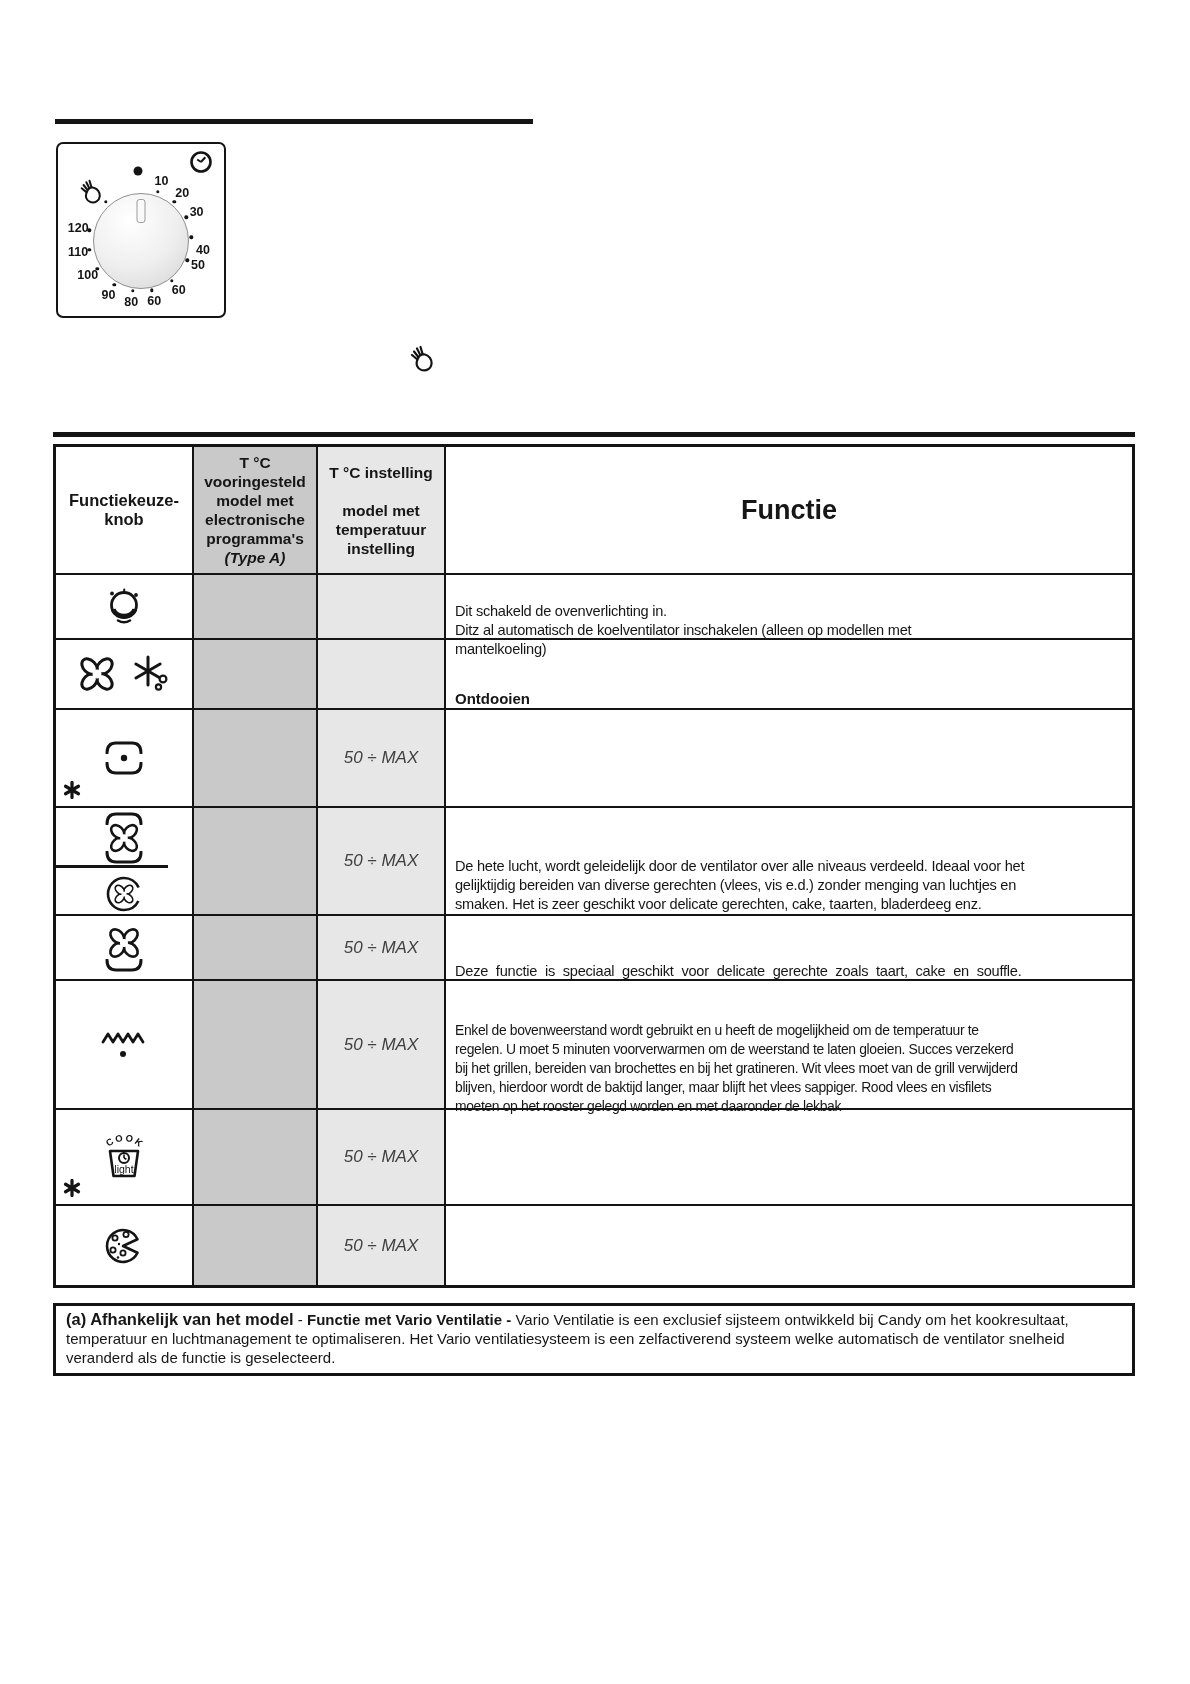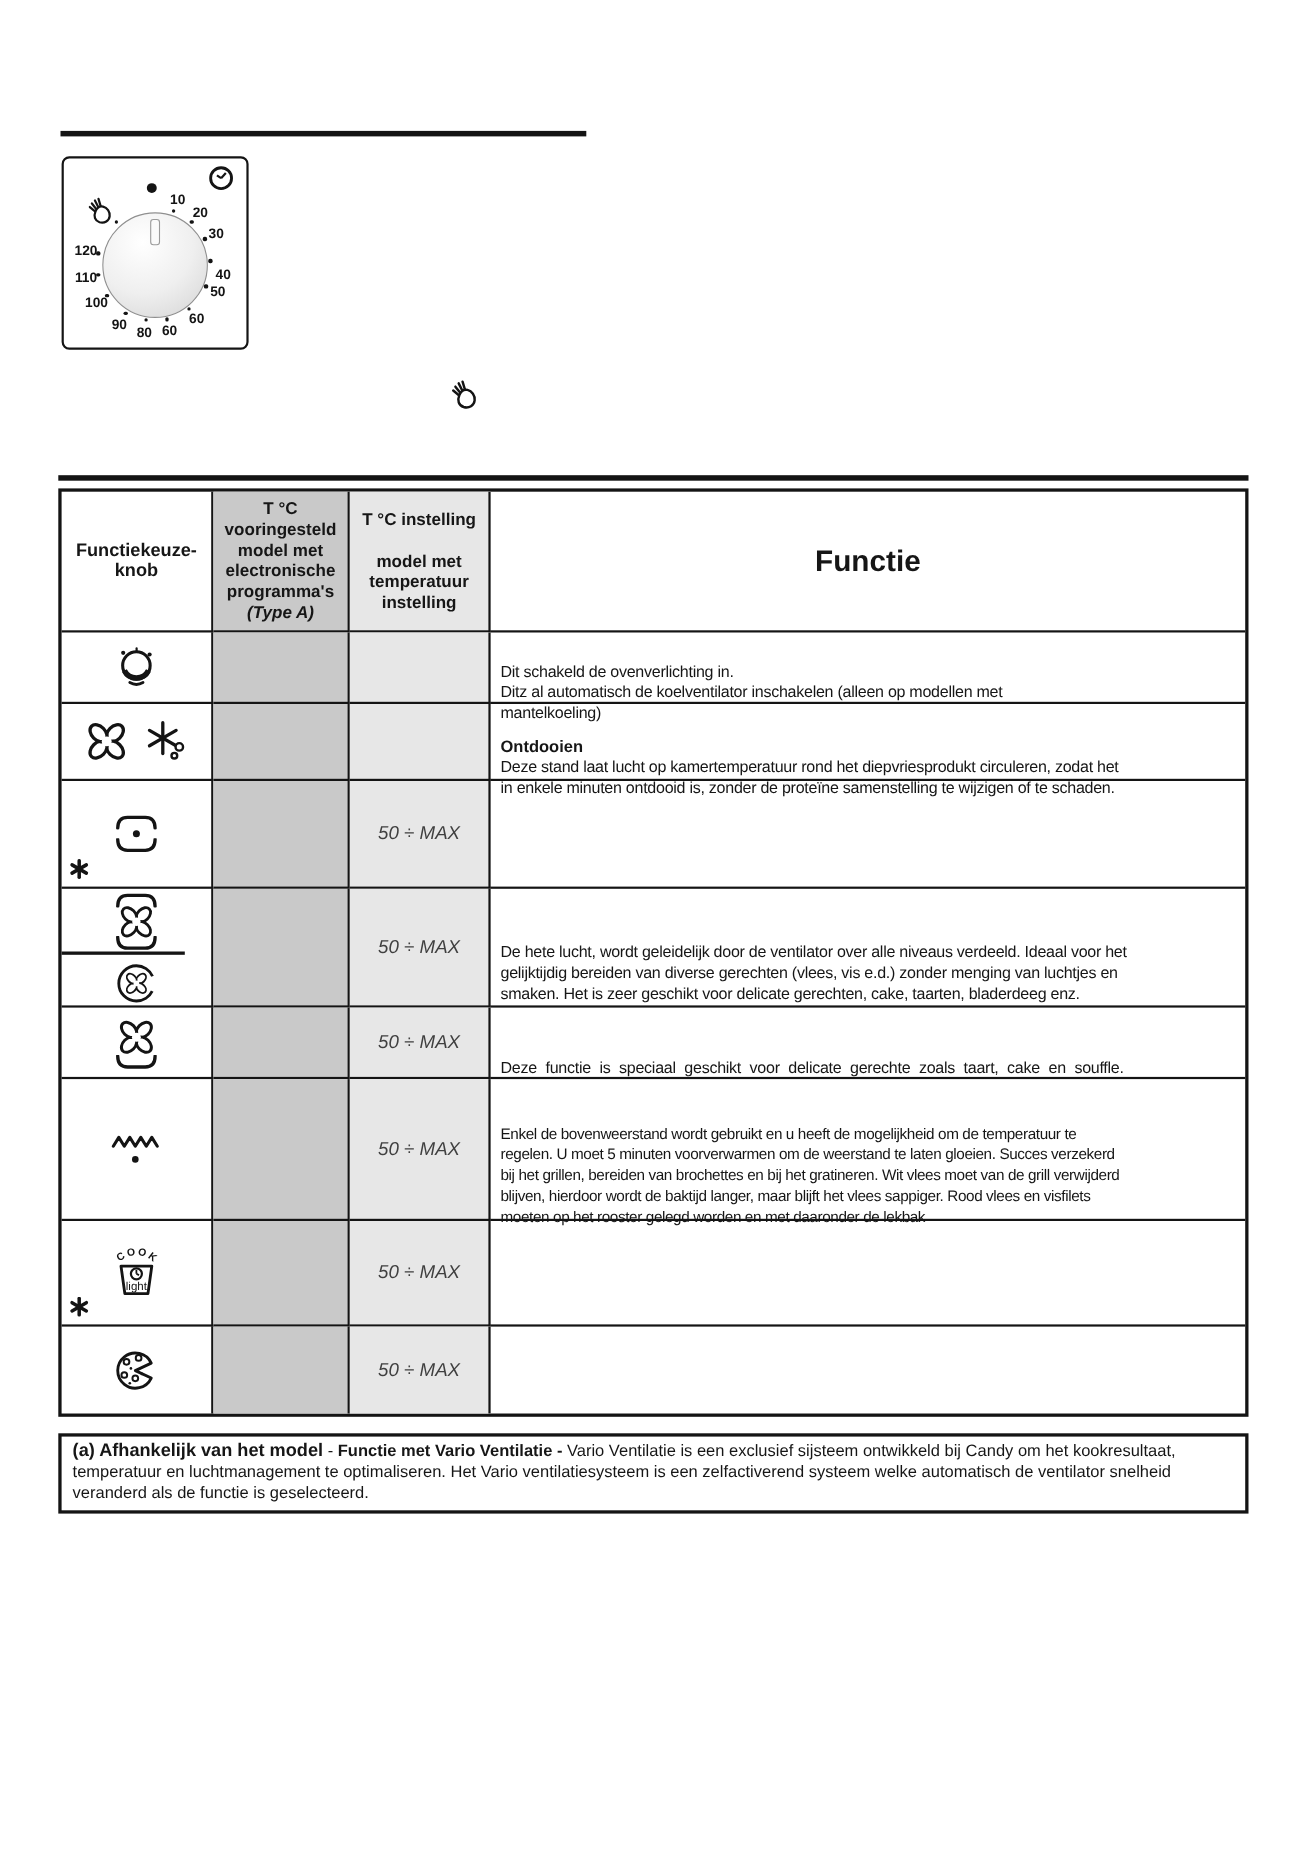--- a/index.html
+++ b/index.html
@@ -212,22 +212,20 @@
           <circle cx="32" cy="25" r="3.4" fill="#fff" stroke="#141414" stroke-width="2.2"></circle>
           <circle cx="27.5" cy="33" r="2.6" fill="#fff" stroke="#141414" stroke-width="2.2"></circle>
         </svg>
       </div>
     </div>
     <div class="cell cr cb bg-mid"></div>
     <div class="cell cr cb bg-light"></div>
     <div class="cell cb txt-cell">
       <div class="txt-block">
         <div class="row-title">Ontdooien</div>
-        <div class="body">Deze stand laat lucht op kamertemperatuur rond het diepvriesprodukt circuleren,  zodat het
-in enkele minuten ontdooid is,  zonder de proteïne samenstelling te wijzigen of te schaden.</div>
       </div>
     </div>
 
     <div class="cell cr cb">
       <svg width="44" height="46">
         <use href="#sym-bracket" x="2" y="5" width="40" height="14"></use>
         <circle cx="22" cy="23" r="3.2" fill="#141414"></circle>
         <use href="#sym-bracket" x="2" y="-41" width="40" height="14" transform="scale(1,-1)"></use>
       </svg>
       <svg class="ast-pos" width="18" height="18">

